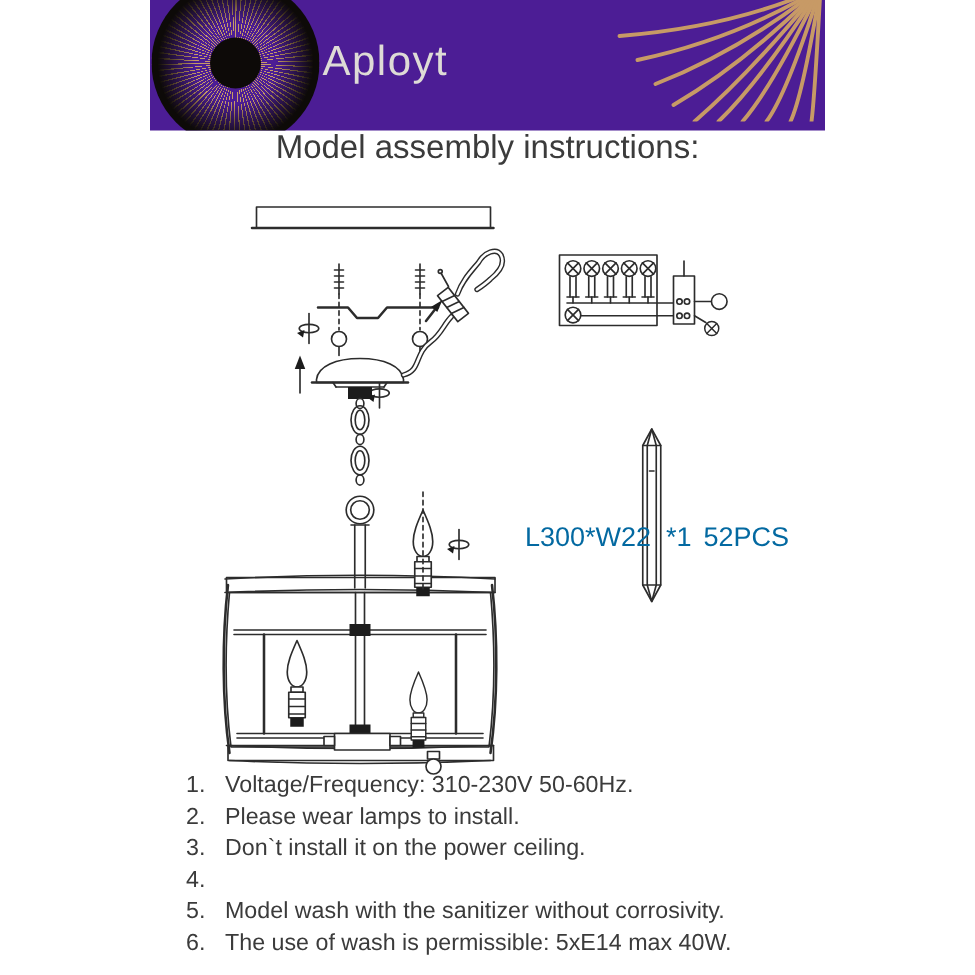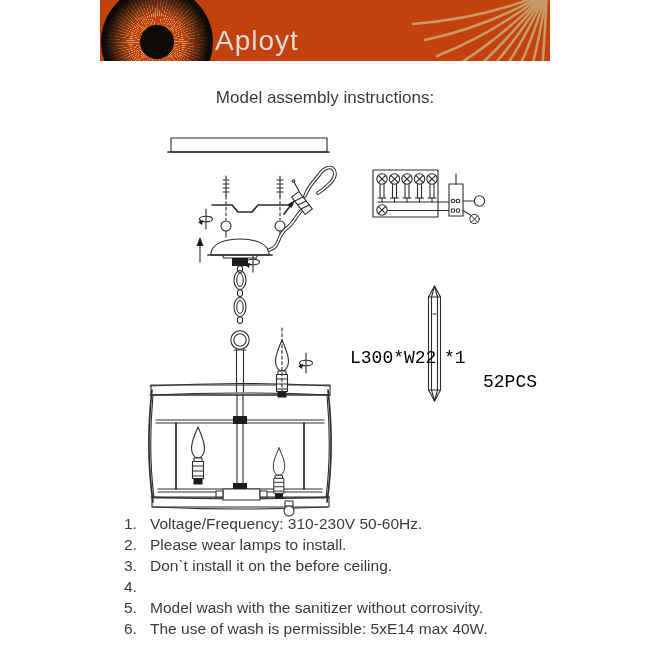--- a/index.html
+++ b/index.html
@@ -1,55 +1,55 @@
 <!DOCTYPE html>
 <html><head>
 <meta charset="utf-8">
 <style>
   html,body{margin:0;padding:0;background:#fff;}
   .page{position:relative;width:650px;height:650px;background:#ffffff;overflow:hidden;
         font-family:"Liberation Sans",sans-serif;}
 
   
-  .banner{position:absolute;left:100px;top:0;width:450px;height:61px;
-          background:#c2410c;overflow:hidden;}
+  .banner{position:absolute;left:100px;top:0;width:450px;height:87px;
+          background:#4c1d95;overflow:hidden;}
   .sunburst{position:absolute;left:1px;top:-14px;width:112px;height:112px;border-radius:50%;
           background:
             radial-gradient(circle closest-side, rgba(13,10,8,0) 0 27px, #0d0a08 52px),
             repeating-conic-gradient(from 0deg, #c79a66 0deg 1.1deg, rgba(13,10,8,0) 1.1deg 4.4deg);}
   .sunburst::after{content:"";position:absolute;left:50%;top:50%;width:34px;height:34px;
           margin:-17px 0 0 -17px;border-radius:50%;background:#0d0a08;}
   .brand{position:absolute;left:115px;top:25px;font-size:28px;font-weight:400;
           letter-spacing:1px;color:#dedbd6;}
   .fan{position:absolute;right:0;top:0;width:145px;height:81px;}
   .fan path{stroke:#c79a66;stroke-width:2.6;fill:none;stroke-linecap:round;}
 
   
   .title-block{position:absolute;left:0;top:89px;width:650px;text-align:center;
-          color:#3b3b3b;font-size:17px;line-height:17.5px;}
+          color:#3b3b3b;font-size:22px;line-height:17.5px;}
 
   
   .diagram{position:absolute;left:0;top:0;width:650px;height:650px;}
   .diagram path,.diagram line,.diagram rect,.diagram circle,.diagram ellipse,
   .diagram polyline,.diagram polygon{stroke:#2c2c2c;fill:none;stroke-width:1.1;
           stroke-linecap:round;stroke-linejoin:round;}
   .diagram .fw{fill:#ffffff;}
   .diagram .fd{fill:#1c1c1c;stroke:none;}
   .diagram .thk{stroke-width:1.7;}
   .diagram .thin{stroke-width:0.75;}
   .diagram .dash{stroke-dasharray:3 2.6;}
   .diagram .wire-outer{stroke-width:3.6;}
   .diagram .wire-inner{stroke:#ffffff;stroke-width:1.7;}
 
   
-  .crystal-label{position:absolute;top:349px;font-family:Liberation Mono, monospace;
-          font-size:18px;color:#000000;line-height:19px;}
+  .crystal-label{position:absolute;top:349px;font-family:Liberation Sans, sans-serif;
+          font-size:18px;color:#0369a1;line-height:19px;}
   .crystal-size{left:350px;width:74px;text-align:right;}
   .crystal-qty{left:444px;}
-  .crystal-count{left:483px;margin-top:24px;}
+  .crystal-count{left:469px;}
 
   
   .instructions{position:absolute;left:124px;top:513px;width:440px;margin:0;padding:0;
           list-style:none;color:#3b3b3b;font-size:15.5px;}
   .instructions li{display:flex;height:21px;align-items:center;}
   .instructions .num{width:26px;flex:none;}
 </style>
 </head>
 <body>
 
@@ -296,21 +296,21 @@
     <li>
       <span class="num">1.</span>
       <span class="txt">Voltage/Frequency: 310-230V 50-60Hz.</span>
     </li>
     <li>
       <span class="num">2.</span>
       <span class="txt">Please wear lamps to install.</span>
     </li>
     <li>
       <span class="num">3.</span>
-      <span class="txt">Don`t install it on the before ceiling.</span>
+      <span class="txt">Don`t install it on the power ceiling.</span>
     </li>
     <li>
       <span class="num">4.</span>
     </li>
     <li>
       <span class="num">5.</span>
       <span class="txt">Model wash with the sanitizer without corrosivity.</span>
     </li>
     <li>
       <span class="num">6.</span>

